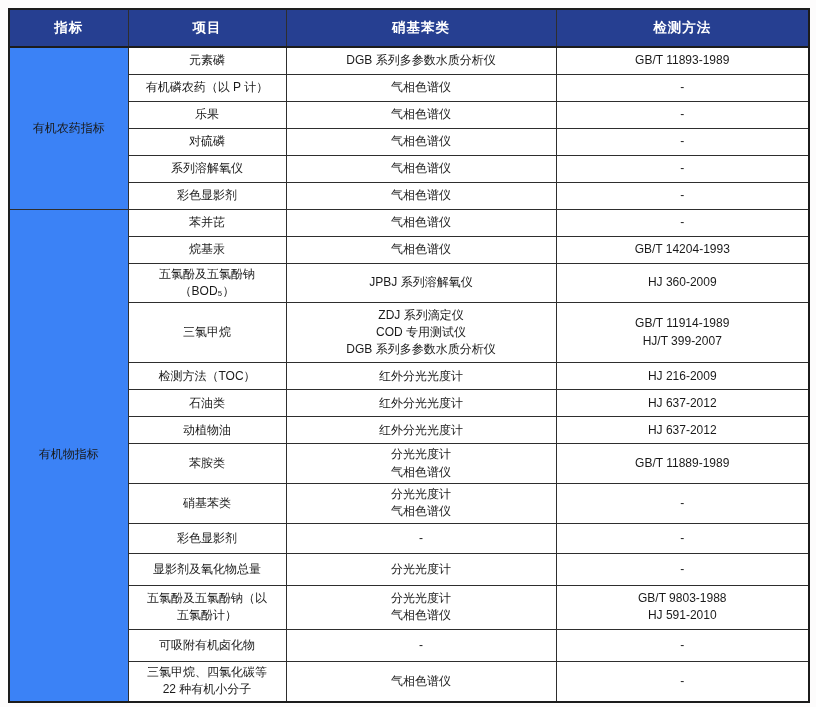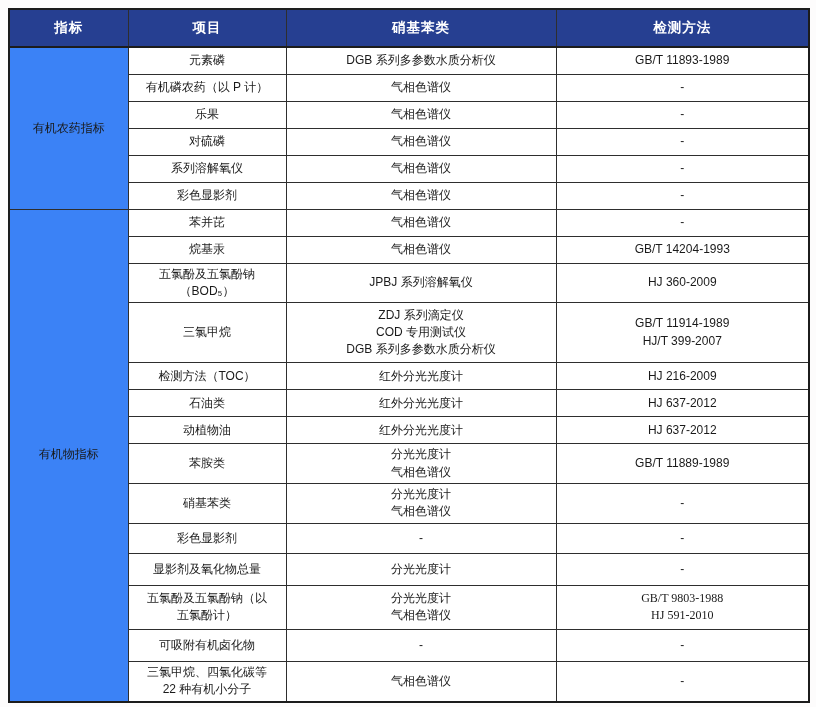--- a/index.html
+++ b/index.html
@@ -47,21 +47,21 @@
     color: #1a1a1a;
     line-height: 1.45;
     white-space: pre-line;
   }
   td.group { background: #3b82f6; }
   tr.h27 { height: 27px; }
   tr.h30 { height: 30px; }
   tr.h32 { height: 32px; }
   tr.h33 { height: 33px; }
   tr.h38 { height: 38px; }
-  tr.h44 { height: 44px; font-family: Liberation Serif, serif; }
+  tr.h44 { height: 44px; }
   tr.h60 { height: 60px; }
 </style>
 </head>
 <body>
 
 <div class="page">
   <table class="wq">
     <colgroup>
       <col class="c1">
         <col class="c2">

